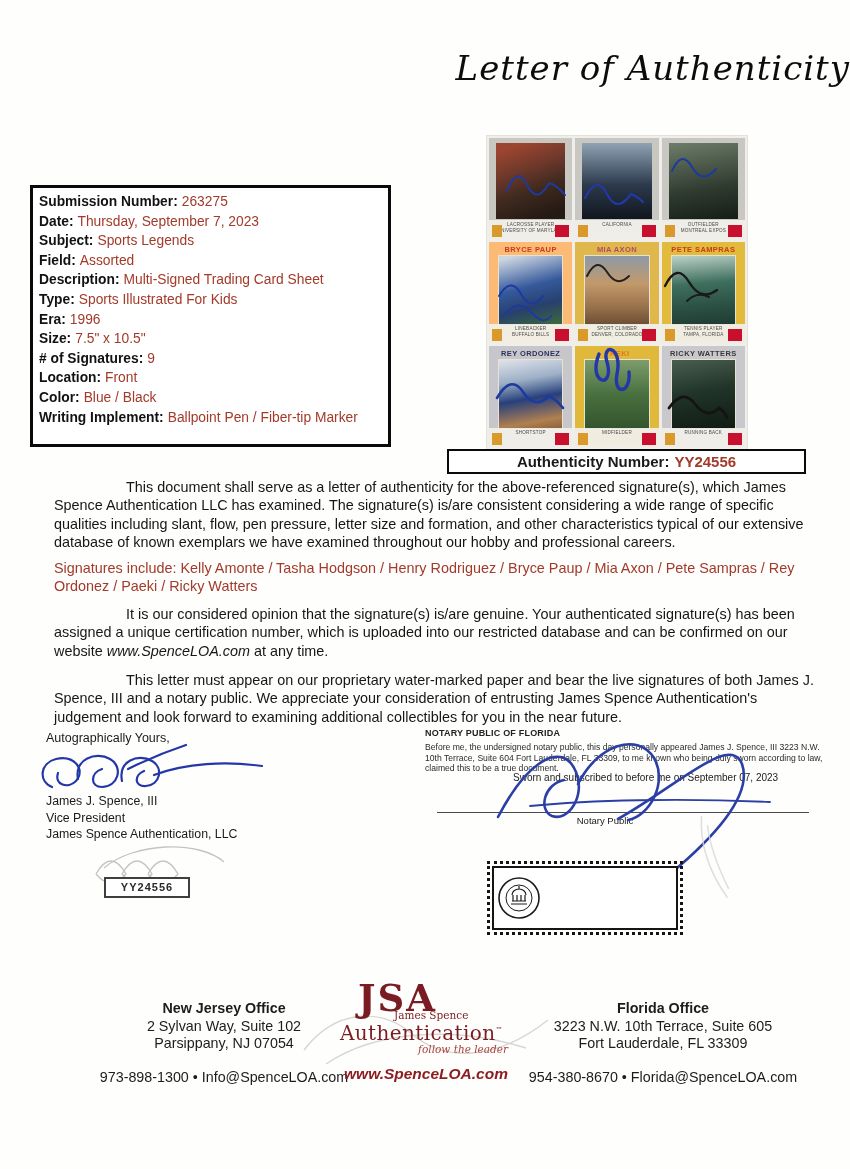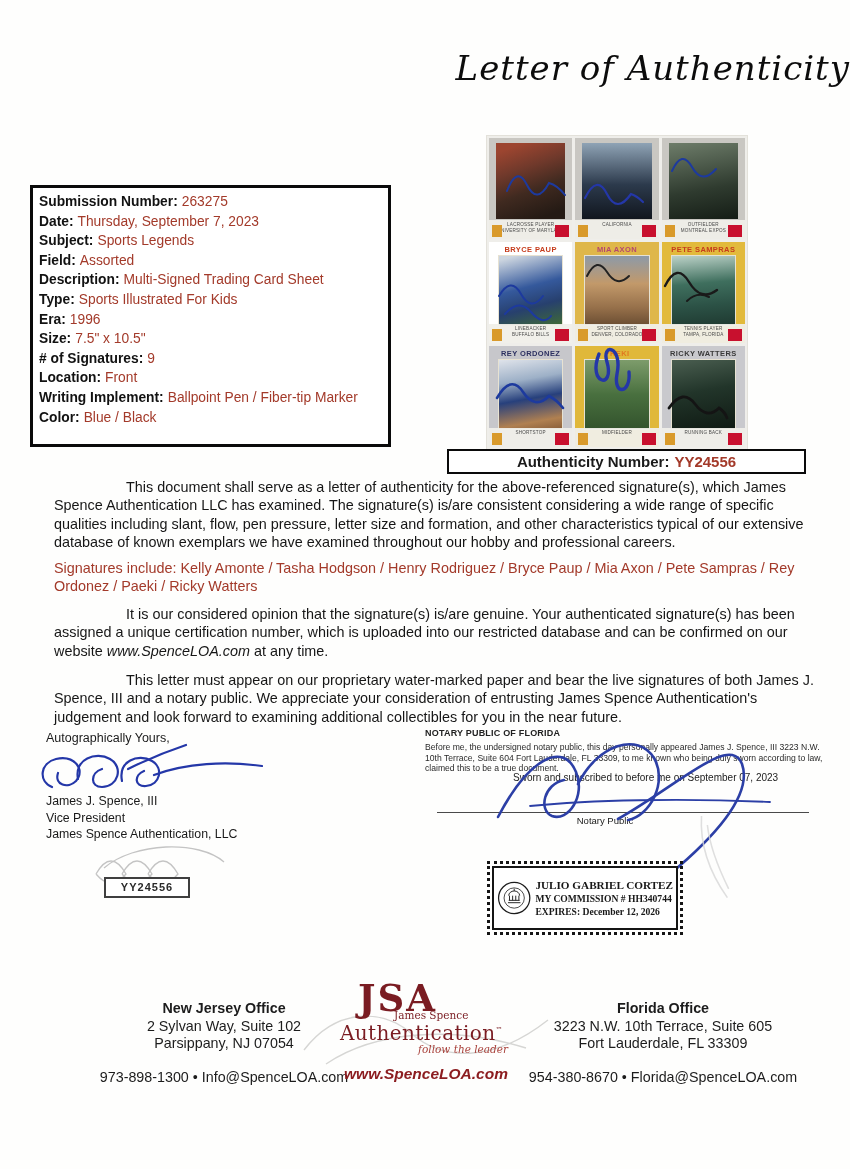--- a/index.html
+++ b/index.html
@@ -23,21 +23,21 @@
               grid-template-columns:repeat(3,1fr);grid-template-rows:repeat(3,1fr);
               gap:3px;padding:2px;}
   .card{position:relative;overflow:hidden;}
   .card .photo{position:absolute;}
   .card.framed{background:#c9c7c2;}
   .card.framed .photo{top:5px;left:7px;right:7px;bottom:20px;}
   .card.banner .photo{top:13px;left:9px;right:9px;bottom:17px;border:1px solid #e7e2d2;}
   .c1{background:#bdbdb9;} .c1 .photo{background:linear-gradient(160deg,#9c4530 10%,#70392b 35%,#402a20 60%,#241a14 90%);}
   .c2{background:#c4c4c0;} .c2 .photo{background:linear-gradient(180deg,#8fa3b5 0%,#2c3a4c 55%,#11161e 100%);}
   .c3{background:#bfbfba;} .c3 .photo{background:linear-gradient(170deg,#6e7d6a 0%,#2f3b2f 60%,#151d16 100%);}
-  .c4{background:#ffffff;} .c4 .photo{background:linear-gradient(165deg,#cdd6e0 5%,#35599c 45%,#27406e 70%,#3f6a36 100%);}
+  .c4{background:#fdba74;} .c4 .photo{background:linear-gradient(165deg,#cdd6e0 5%,#35599c 45%,#27406e 70%,#3f6a36 100%);}
   .c5{background:#dfb74a;} .c5 .photo{background:linear-gradient(180deg,#8d9aa8 0%,#c2996a 40%,#96704a 75%,#6b4e33 100%);}
   .c6{background:#e2ba3c;} .c6 .photo{background:linear-gradient(175deg,#bcd2c8 0%,#3f6f5e 40%,#2c5246 70%,#1f3a31 100%);}
   .c7{background:#c7c7cb;} .c7 .photo{background:linear-gradient(170deg,#dfe3ea 0%,#9db0c7 30%,#27407c 55%,#b08050 85%,#8a5f3a 100%);}
   .c8{background:#e0b83a;} .c8 .photo{background:linear-gradient(180deg,#7d9c6b 0%,#49703f 50%,#33532d 100%);}
   .c9{background:#c9c9cd;} .c9 .photo{background:linear-gradient(170deg,#4a5e50 0%,#22352a 45%,#0f1a13 100%);}
   .cname{position:absolute;top:3px;left:0;right:0;text-align:center;
          font-size:7.5px;font-weight:700;letter-spacing:.4px;}
   .cname:empty{display:none;}
   .c4 .cname{color:#c63c1c}.c5 .cname{color:#b5486e}.c6 .cname{color:#c63c1c}
   .c7 .cname{color:#2c3060}.c8 .cname{color:#e07820}.c9 .cname{color:#3a3a3a}
@@ -107,22 +107,22 @@
     <div class="irow"><span class="lbl">Submission Number:</span><span class="val">263275</span></div>
     <div class="irow"><span class="lbl">Date:</span><span class="val">Thursday, September 7, 2023</span></div>
     <div class="irow"><span class="lbl">Subject:</span><span class="val strong">Sports Legends</span></div>
     <div class="irow"><span class="lbl">Field:</span><span class="val">Assorted</span></div>
     <div class="irow"><span class="lbl">Description:</span><span class="val">Multi-Signed Trading Card Sheet</span></div>
     <div class="irow"><span class="lbl">Type:</span><span class="val">Sports Illustrated For Kids</span></div>
     <div class="irow"><span class="lbl">Era:</span><span class="val">1996</span></div>
     <div class="irow"><span class="lbl">Size:</span><span class="val">7.5" x 10.5"</span></div>
     <div class="irow"><span class="lbl"># of Signatures:</span><span class="val">9</span></div>
     <div class="irow"><span class="lbl">Location:</span><span class="val">Front</span></div>
+    <div class="irow"><span class="lbl">Color:</span><span class="val">Blue / Black</span></div>
     <div class="irow"><span class="lbl">Writing Implement:</span><span class="val">Ballpoint Pen / Fiber-tip Marker</span></div>
-    <div class="irow"><span class="lbl">Color:</span><span class="val">Blue / Black</span></div>
   </div>
 
   <div class="card-sheet">
     <div class="cards-grid">
       <div class="card framed c1">
         <div class="photo"></div>
 
         <div class="cap">
             <span class="sq-l"></span>
             <div>LACROSSE PLAYER</div>
@@ -282,25 +282,20 @@
   </svg>
 
   <div class="stamp">
     <svg width="44" height="44" viewBox="0 0 44 44">
       <g fill="none" stroke="#1c1c1c">
         <circle cx="22" cy="22" r="20" stroke-width="1.6"></circle>
         <circle cx="22" cy="22" r="13" stroke-width="1"></circle>
         <path d="M14,28 h16 M15,25 h14 M16,25 v-6 M20,25 v-6 M24,25 v-6 M28,25 v-6 M15,19 a7,6 0 0 1 14,0 M22,10 v3" stroke-width="1.2"></path>
       </g>
     </svg>
-    <div class="stamp-text">
-      <div class="st-name">JULIO GABRIEL CORTEZ</div>
-      <div class="st-line">MY COMMISSION # HH340744</div>
-      <div class="st-line">EXPIRES: December 12, 2026</div>
-    </div>
   </div>
 
   <div class="office nj">
     <div class="o-title">New Jersey Office</div>
     <div>2 Sylvan Way, Suite 102</div>
     <div>Parsippany, NJ 07054</div>
     <div class="o-phone">973-898-1300 • Info@SpenceLOA.com</div>
   </div>
 
   <div class="jsa-logo">

